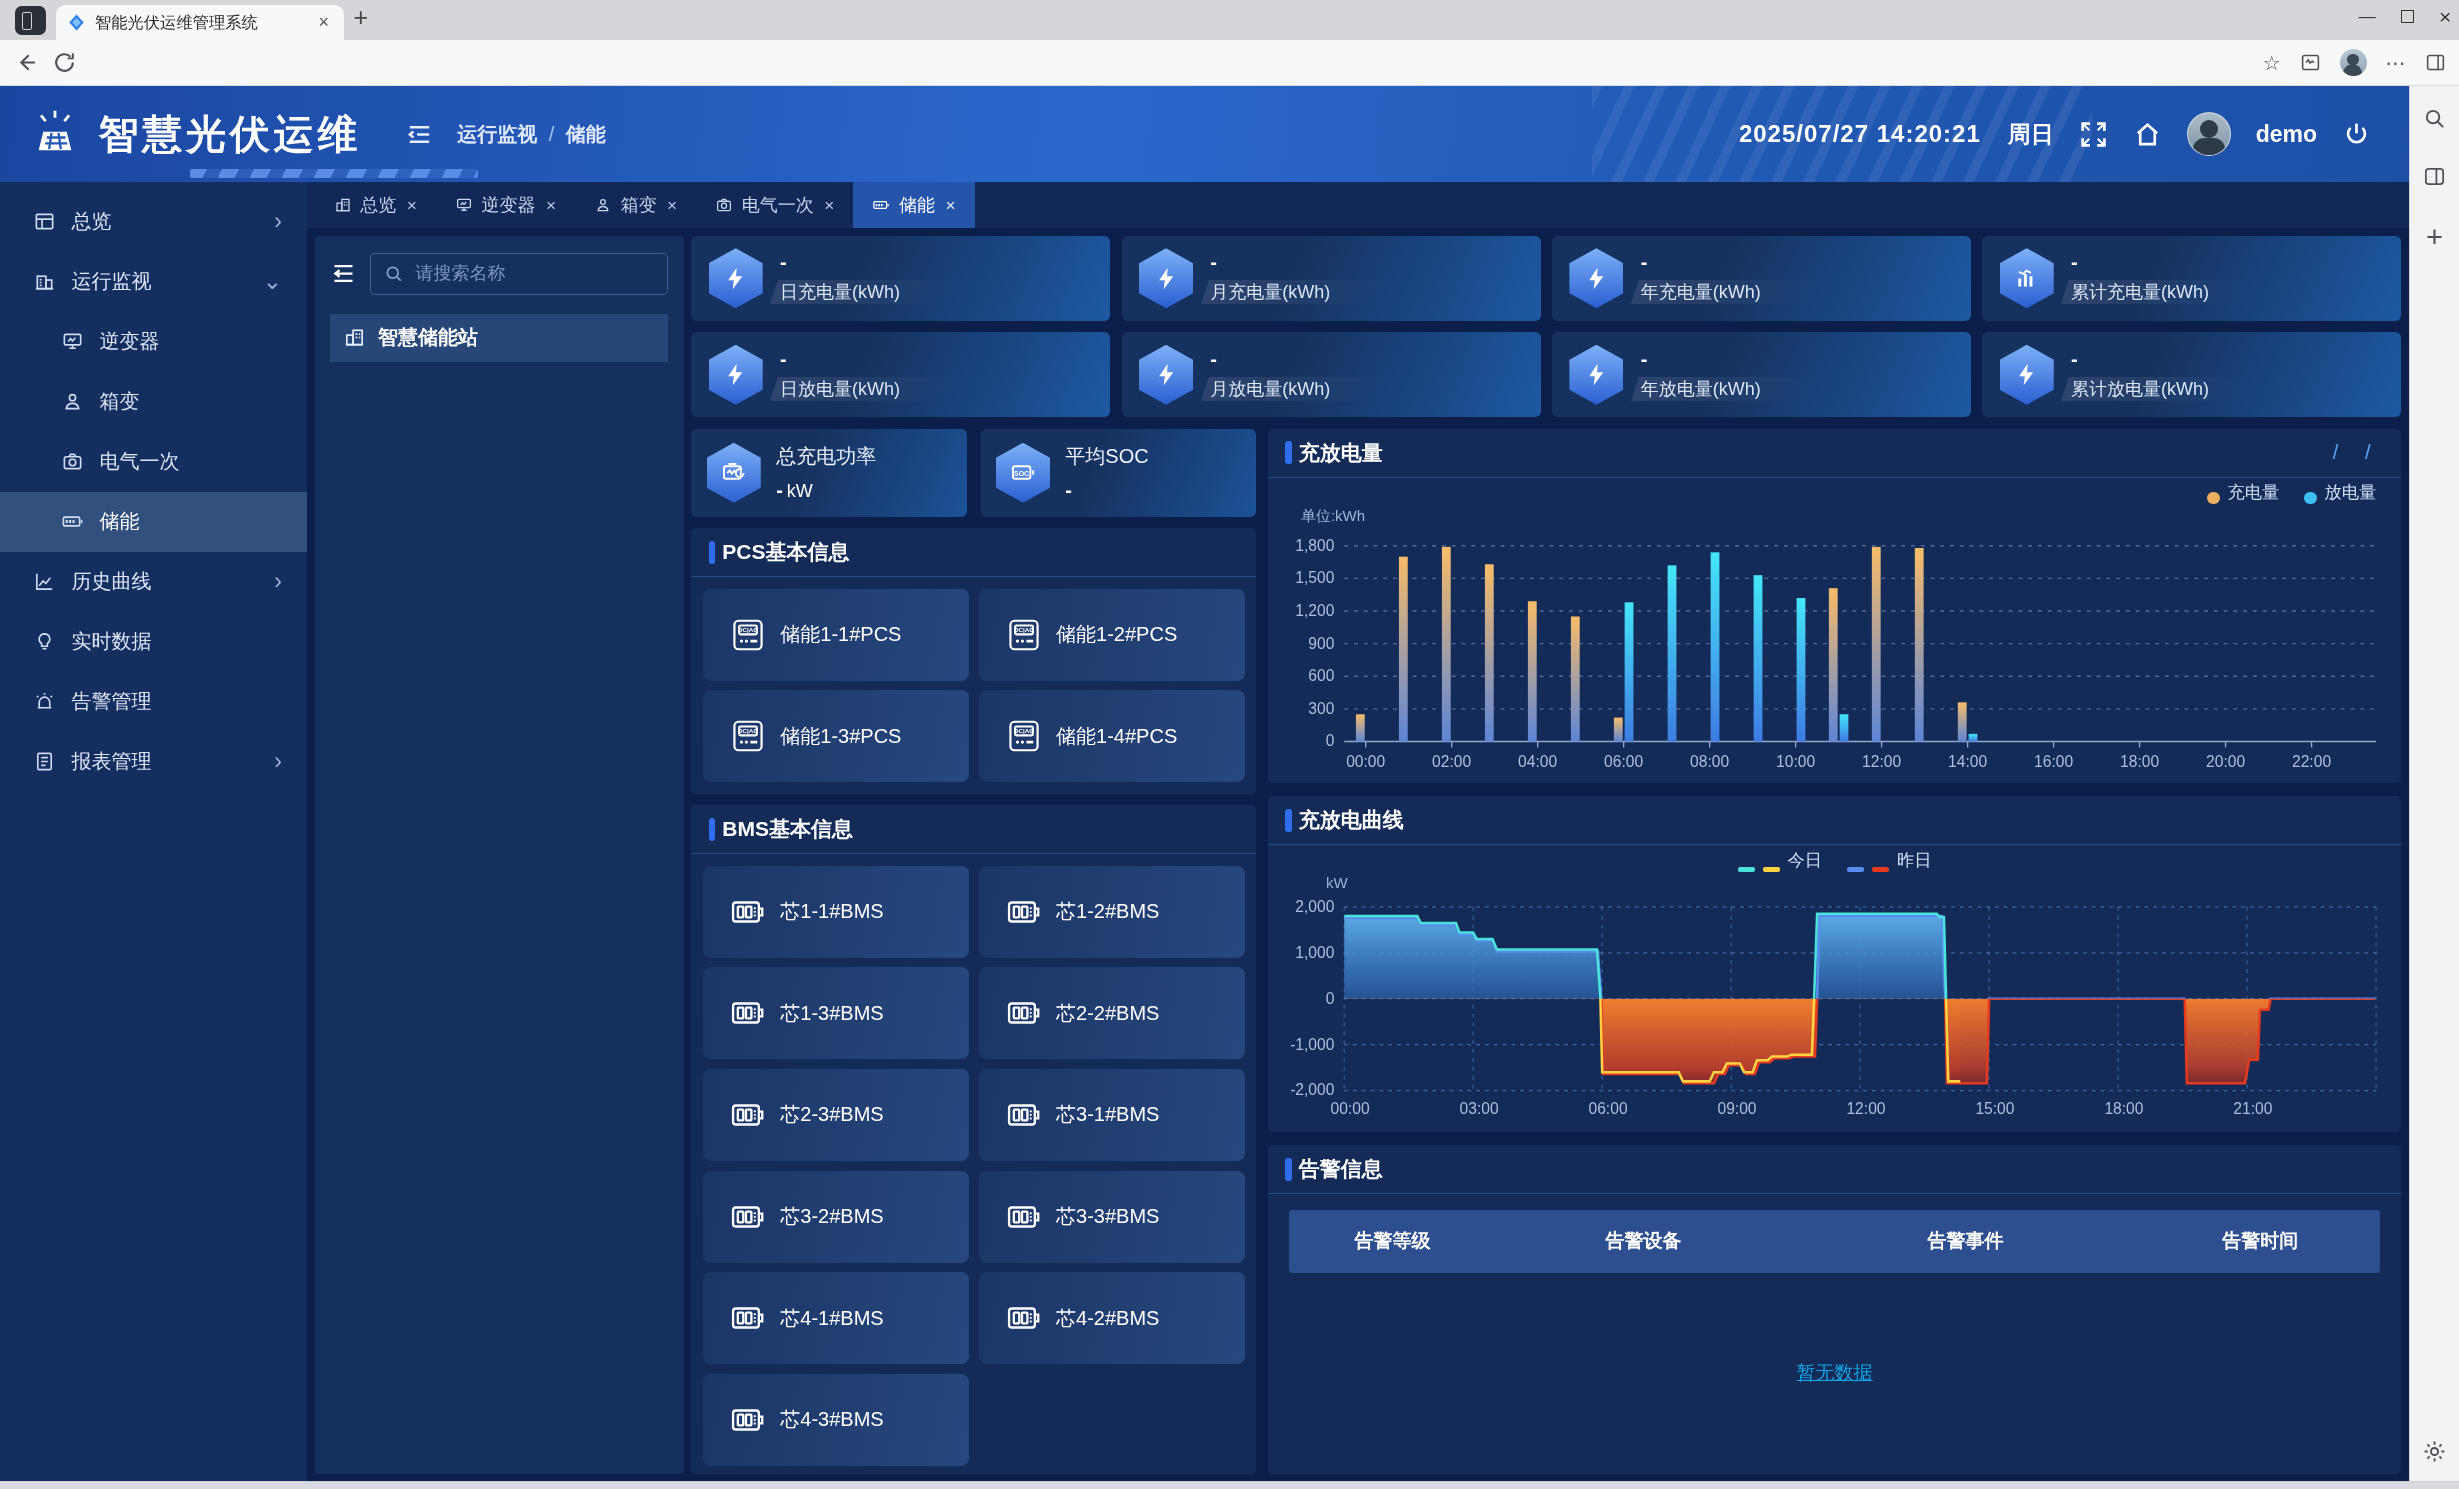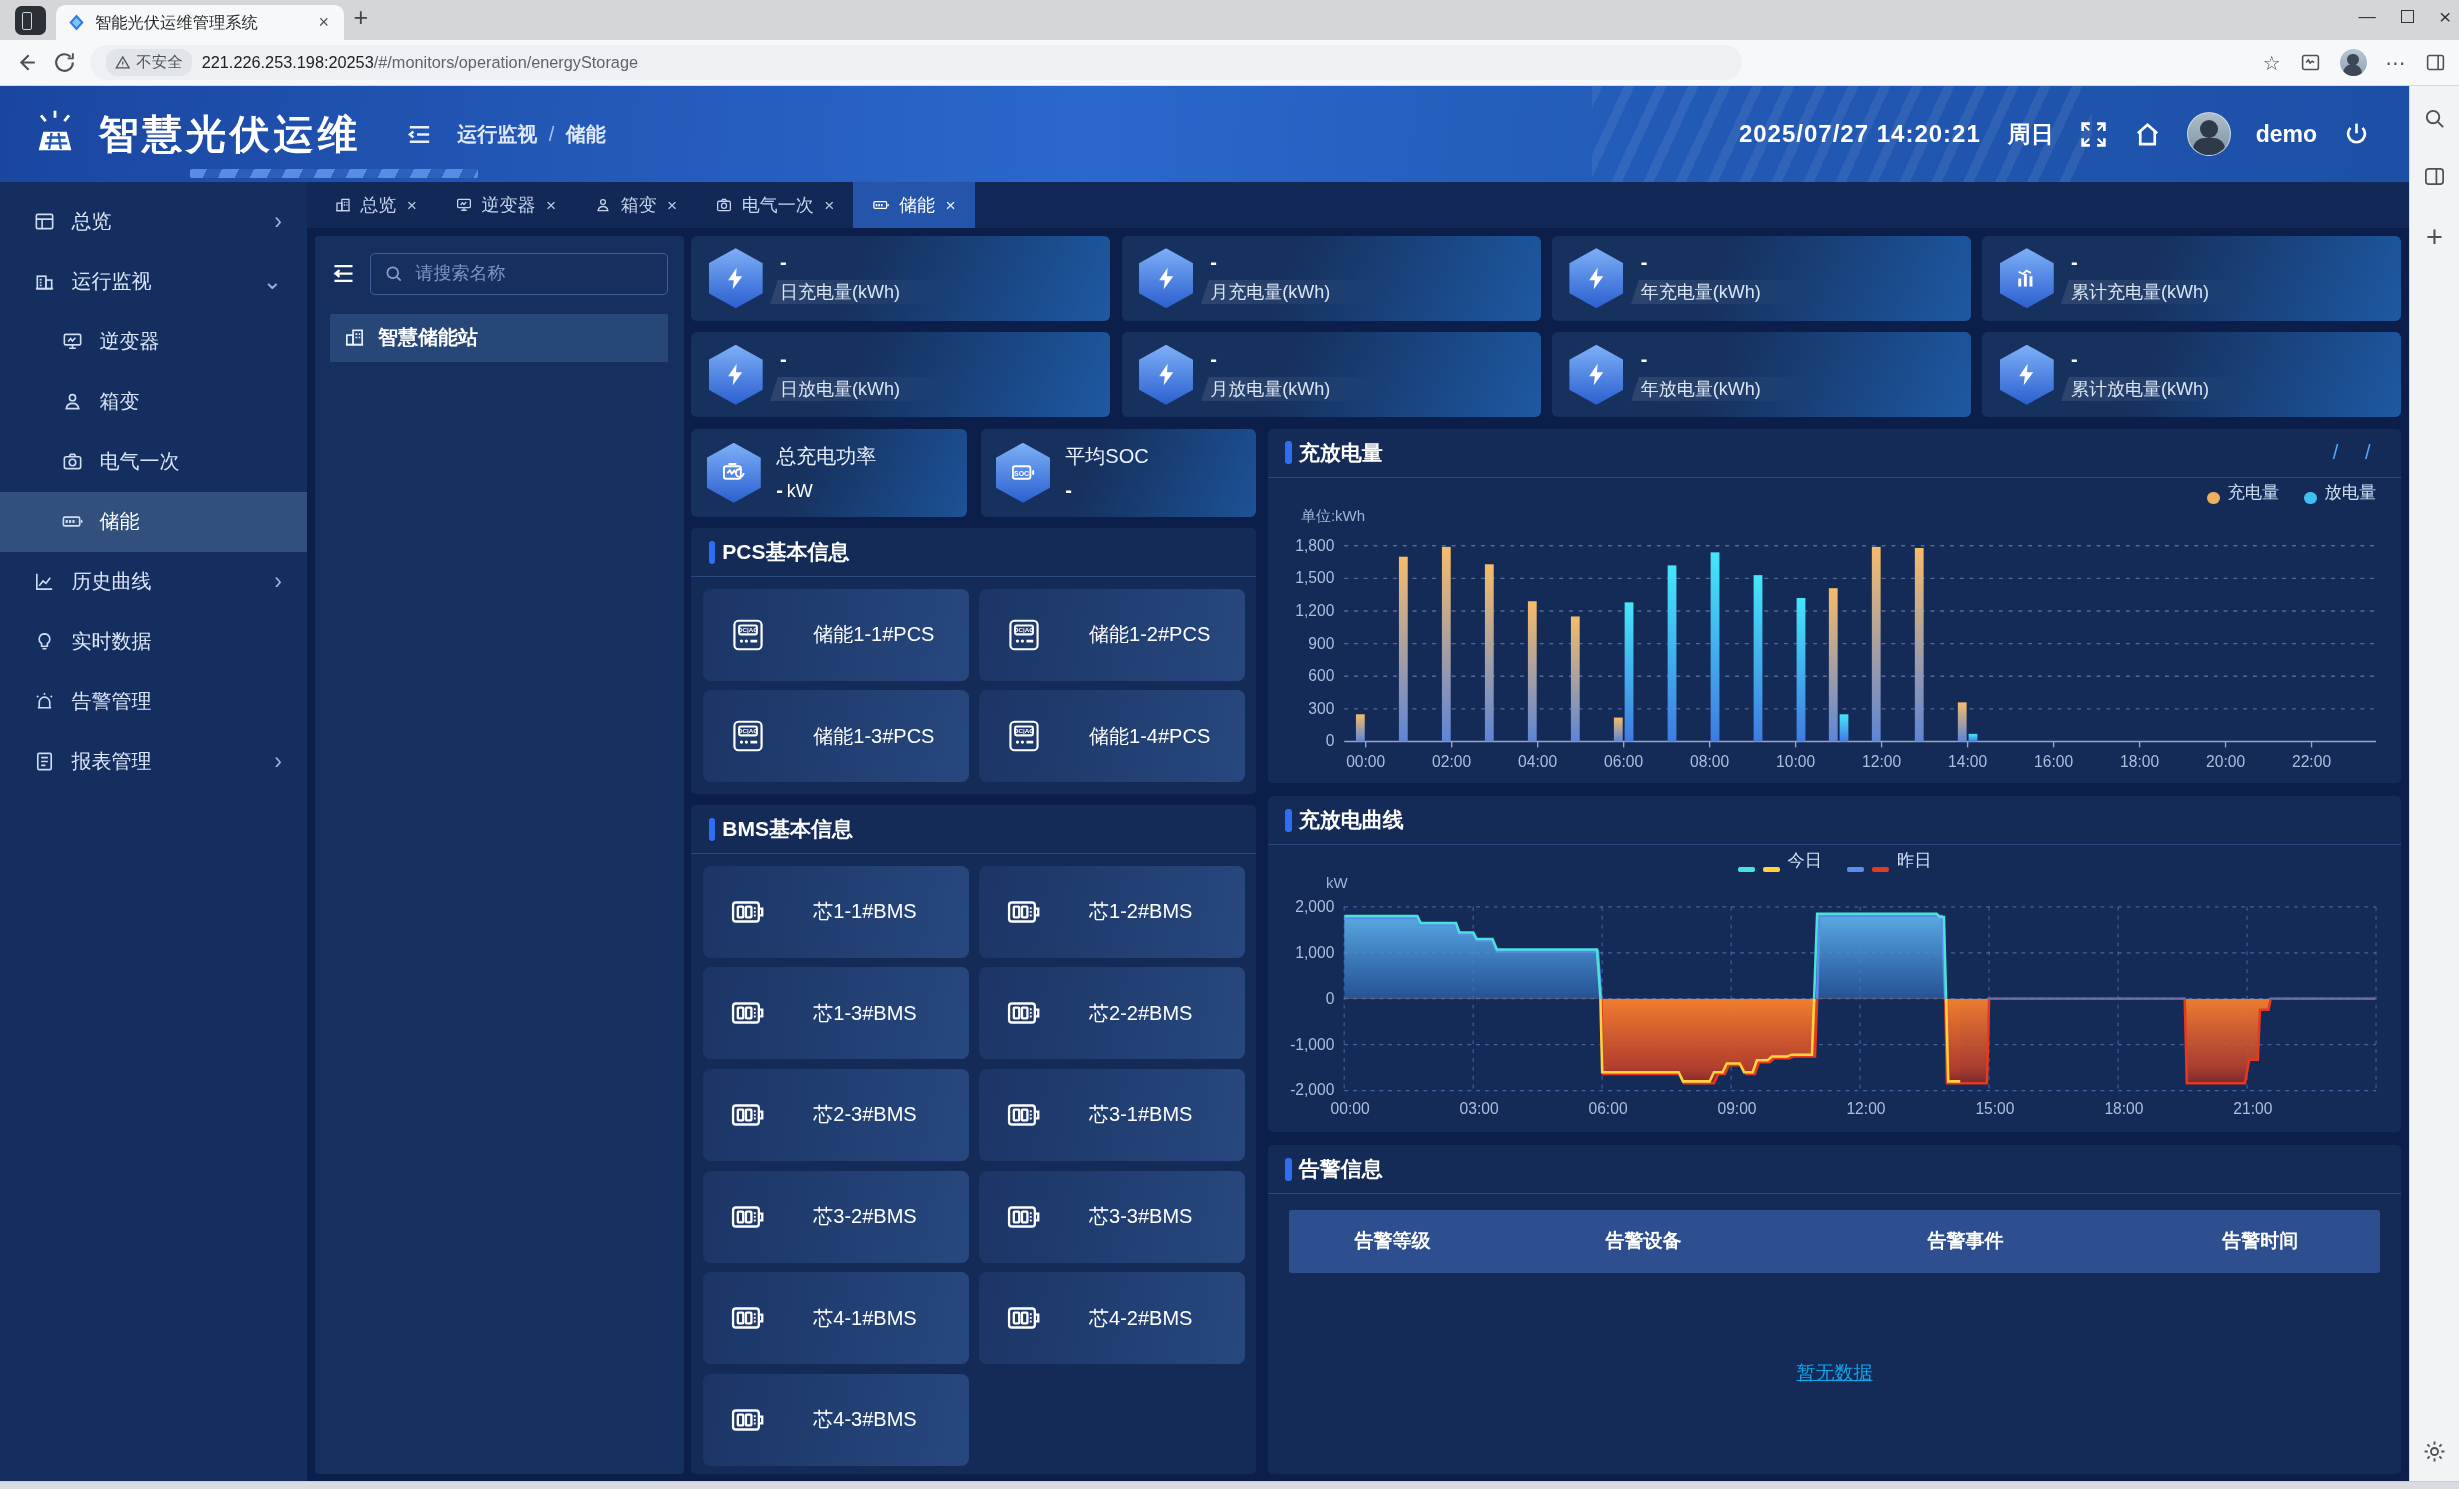--- a/index.html
+++ b/index.html
@@ -119,21 +119,21 @@
   .sum-unit{font-weight:normal;font-size:18px;margin-left:3.8px;}
 
   .panel{background:#142b58;border-radius:4.8px;display:flex;flex-direction:column;min-height:0;}
   .panel-head{height:48px;display:flex;align-items:center;padding:0 17.3px;gap:7px;flex:none;}
   .accent{width:6.7px;height:23px;border-radius:2.9px;background:#2f6ef0;flex:none;}
   .panel-title{font-size:21px;font-weight:bold;color:#fff;}
   .panel-div{height:1px;background:#2a4a80;flex:none;}
 
   .dev-grid{display:grid;grid-template-columns:1fr 1fr;gap:9.6px;padding:11.5px 11.5px;}
   .dev-card{height:92px;border-radius:7.7px;background:linear-gradient(100deg,#1b3566,#27487e);
-    display:flex;align-items:center;gap:35px;padding:0 15.4px;cursor:pointer;}
+    display:flex;align-items:center;gap:2px;padding:0 15.4px;cursor:pointer;}
   .tile{width:60px;height:60px;border-radius:11.5px;display:flex;align-items:center;justify-content:center;color:#fff;flex:none;}
   .tile svg{width:38px;height:38px;}
   .dev-name{font-size:20px;color:#fff;white-space:nowrap;}
   .pcs-panel{flex:none;}
   .bms-panel{flex:1;overflow:hidden;}
 
   .right-col{flex:1;display:flex;flex-direction:column;gap:13.4px;min-width:0;min-height:0;}
   .chart-panel{height:354px;flex:none;}
   .curve-panel{height:336px;flex:none;}
   .alarm-panel{flex:1;}
@@ -177,30 +177,20 @@
   </div>
 </div>
 <div class="chrome-toolbar">
   <svg class="navic" viewBox="0 0 24 24" fill="none" stroke="currentColor" stroke-width="2">
       <path d="M15 5l-7 7 7 7M8 12h13"></path>
     </svg>
   <svg class="navic" viewBox="0 0 24 24" fill="none" stroke="currentColor" stroke-width="2">
       <path d="M20 12a8 8 0 1 1-2.3-5.6"></path>
       <path d="M20 3v5h-5" stroke-width="1.8"></path>
     </svg>
-  <div class="addr">
-    <span class="sec-chip">
-      <svg width="15.4" height="15.4" viewBox="0 0 24 24">
-          <path d="M12 3L22 20H2z" fill="none" stroke="#50555b" stroke-width="2"></path>
-          <path d="M12 10v5M12 17.5v.5" stroke="#50555b" stroke-width="2"></path>
-        </svg>
-      <span>不安全</span>
-    </span>
-    <span class="url"><span>221.226.253.198:20253</span><span class="url-path">/#/monitors/operation/energyStorage</span></span>
-  </div>
   <div class="tb-right">
     <span class="tb-ic">☆</span>
     <svg class="navic" viewBox="0 0 24 24" fill="none" stroke="currentColor" stroke-width="1.8" style="width:21px;height:21px">
         <rect x="3" y="4" width="18" height="16" rx="2"></rect>
         <path d="M7 12l2.5-3 2 3.5 2.5-2 2 1.5"></path>
       </svg>
     <span class="avatar-s"></span>
     <span class="tb-ic">⋯</span>
     <svg class="navic" viewBox="0 0 24 24" fill="none" stroke="currentColor" stroke-width="1.8" style="width:21px;height:21px">
         <rect x="3" y="4" width="18" height="16" rx="2"></rect>

